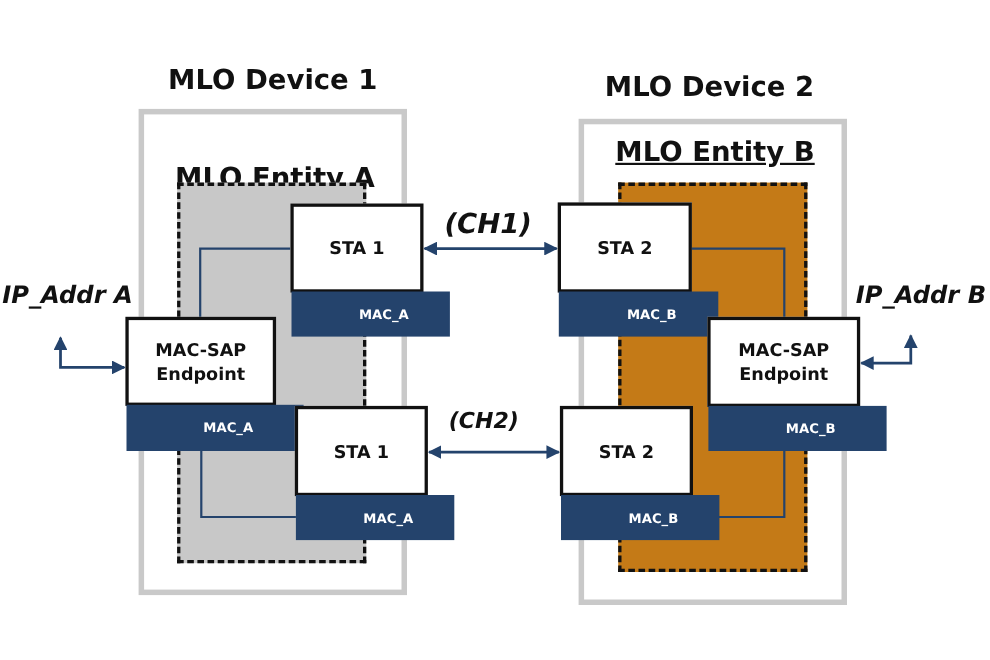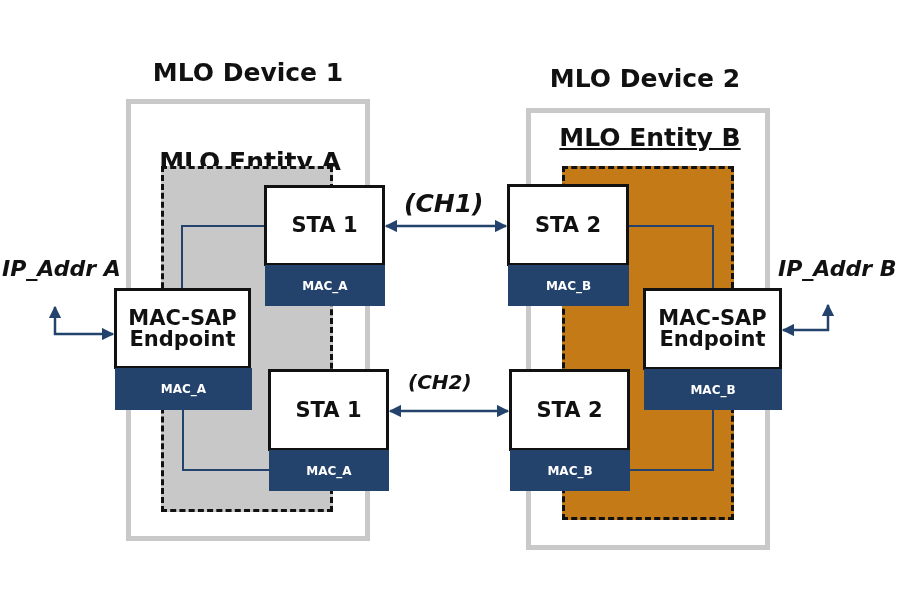--- a/index.html
+++ b/index.html
@@ -4,23 +4,23 @@
 <style>
   html, body { margin:0; padding:0; background:#ffffff; }
   body { width:900px; height:600px; position:relative; overflow:hidden;
          font-family:"DejaVu Sans","Liberation Sans",sans-serif; color:#111; }
   .abs { position:absolute; }
   .title { font-weight:bold; font-size:25px; white-space:nowrap; text-align:center; }
   .device { border:5px solid #c9c9c9; box-sizing:border-box; background:transparent; }
   .entity { border:3px dashed #111; box-sizing:border-box; }
   .box { box-sizing:border-box; border:3px solid #111; background:#fff;
          display:flex; align-items:center; justify-content:center; text-align:center;
-         font-weight:bold; font-size:21px; line-height:21px; }
+         font-weight:bold; font-size:16px; line-height:21px; }
   .mac { background:#24436c; color:#fff; font-weight:bold; font-size:12px;
-         display:flex; align-items:center; justify-content:center; }
+         display:flex; align-items:center; justify-content:center;padding-left:24px; }
   .label { font-weight:bold; font-size:22px; white-space:nowrap;font-style:italic; }
   svg.wires { position:absolute; left:0; top:0; }
 </style>
 </head>
 <body>
 
 <div class="abs title" style="left:128px; top:58px; width:240px;">MLO Device 1</div>
 <div class="abs device" style="left:126px; top:99px; width:244px; height:442px;"></div>
 <div class="abs title" style="left:140px; top:123px; width:220px;margin-top:24px;">MLO Entity A</div>
 <div class="abs entity" style="left:161px; top:166px; width:172px; height:346px; background:#c8c8c8;"></div>

